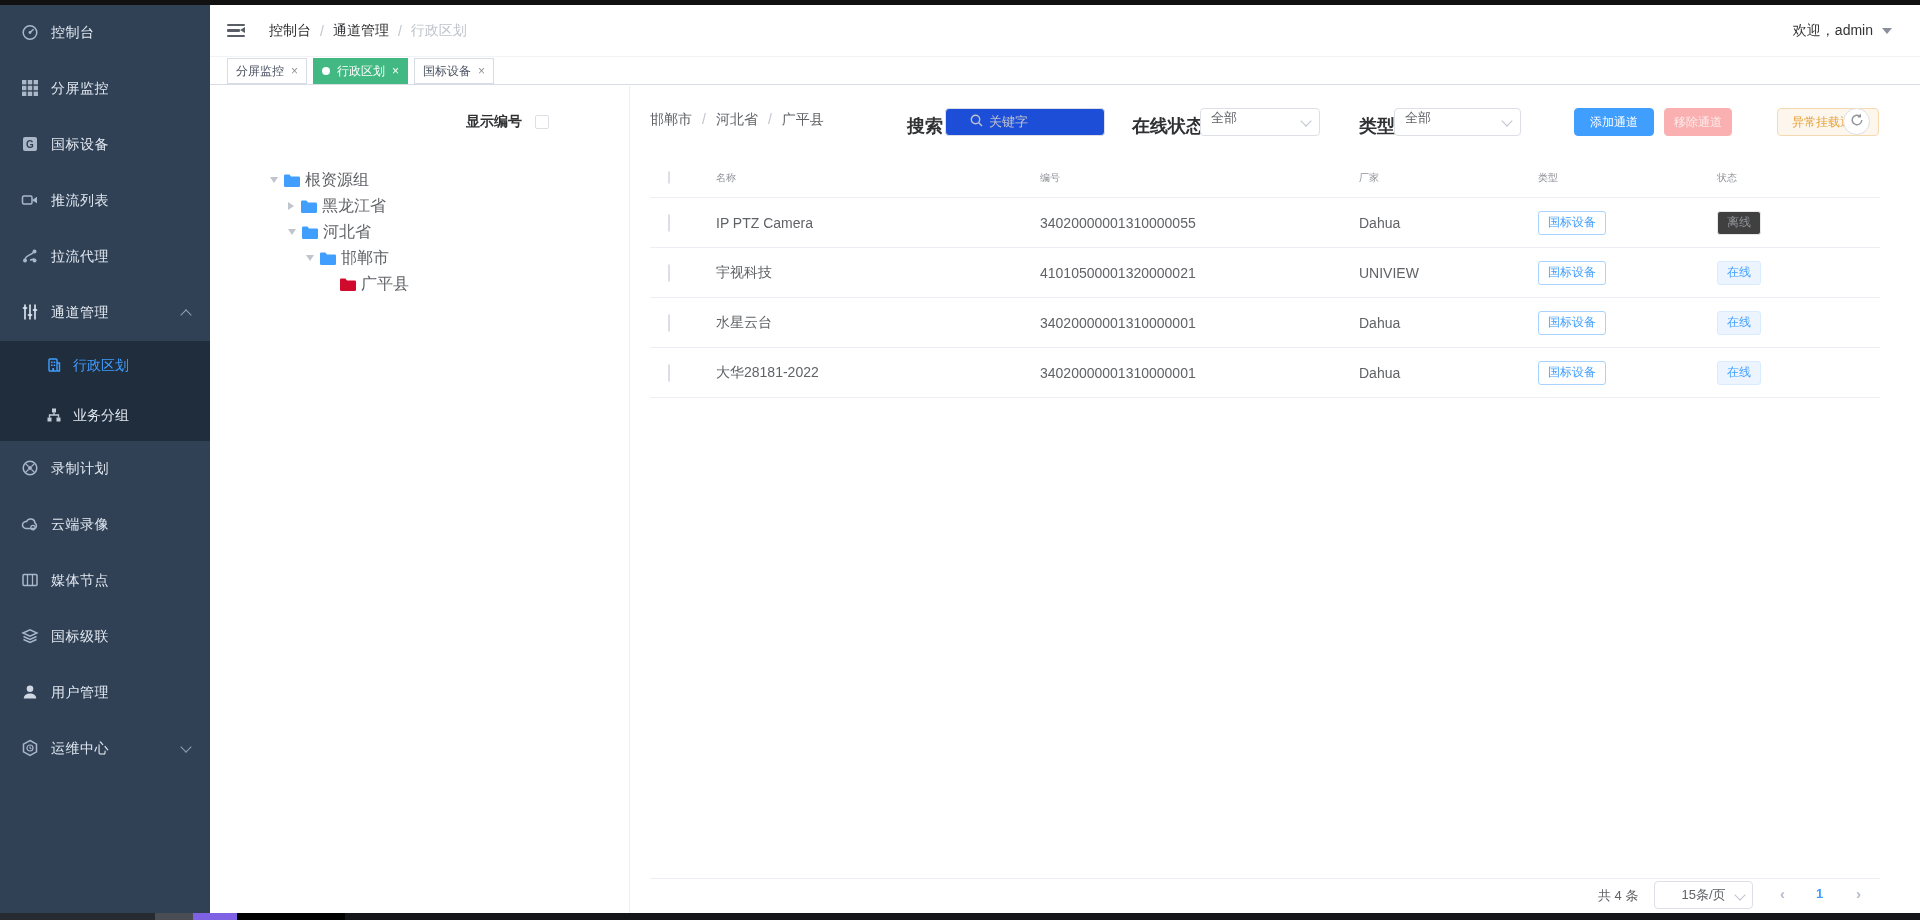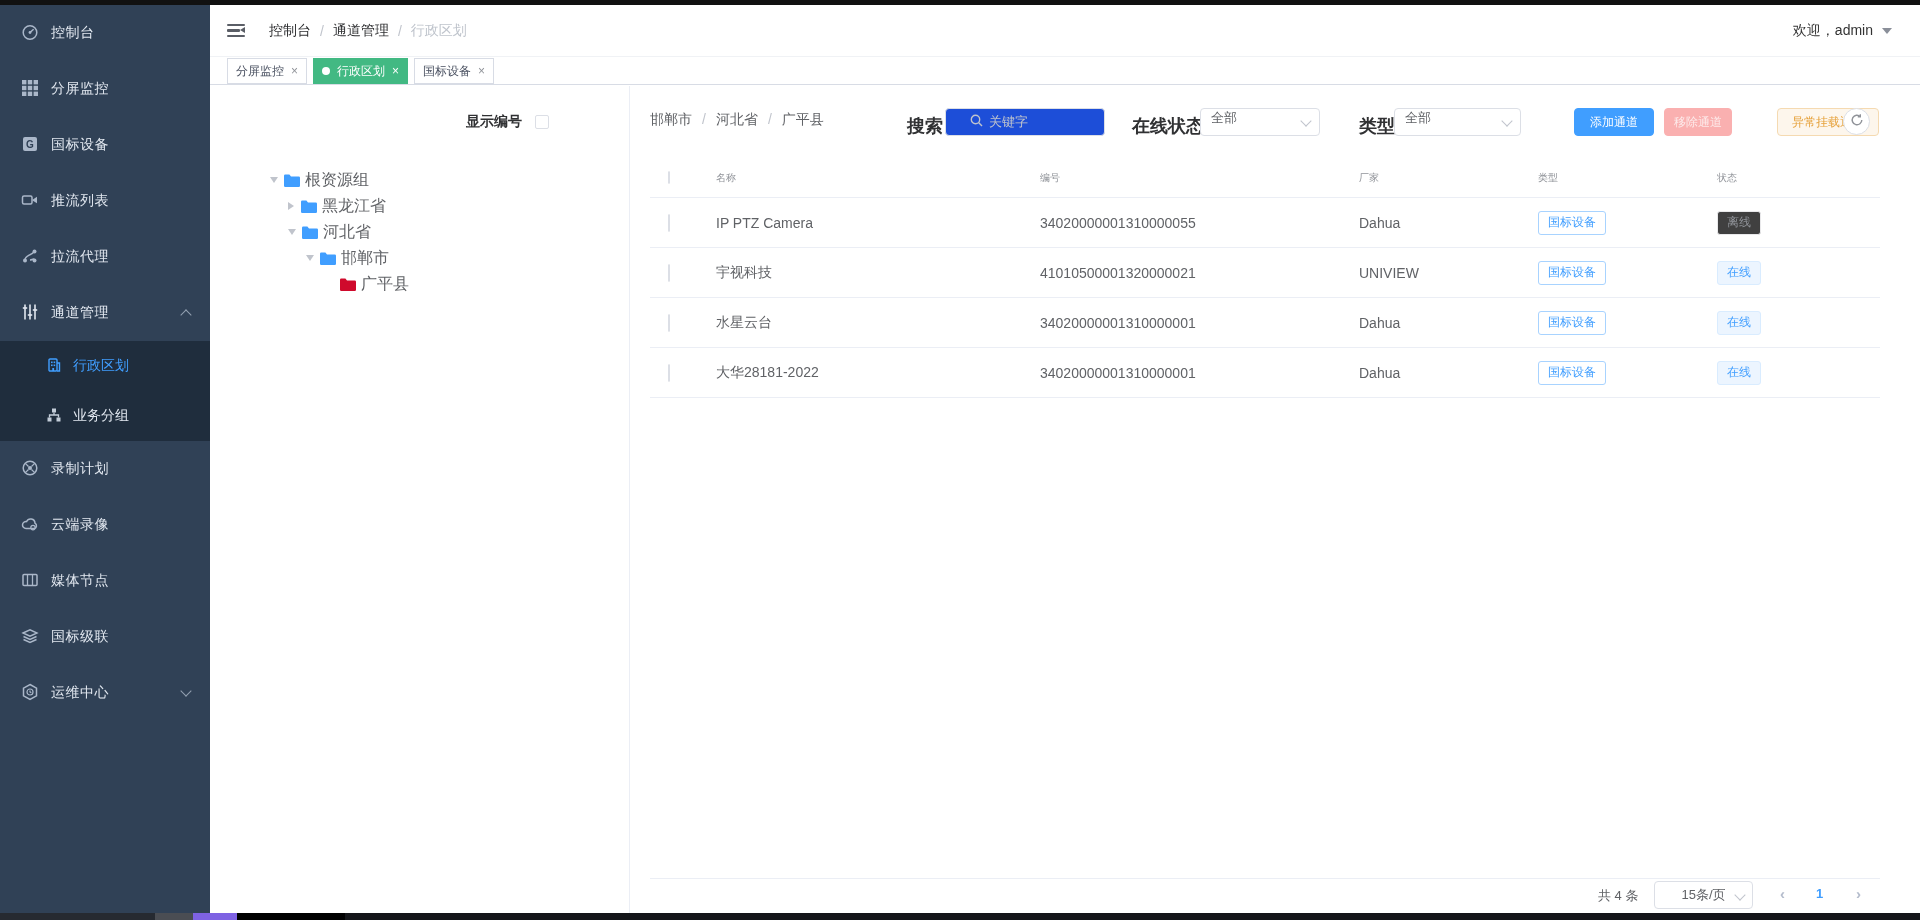--- a/index.html
+++ b/index.html
@@ -237,20 +237,27 @@
     </div>
     <div class="menu-item">
       <span><svg width="18" height="18" viewBox="0 0 18 18">
             <g fill="none" stroke="#aab7c9" stroke-width="1.4">
               <path d="M2 6 L9 2.8 L16 6 L9 9.2 Z"></path>
               <path d="M2.5 9.5 L9 12.4 L15.5 9.5"></path>
               <path d="M2.5 12.5 L9 15.4 L15.5 12.5"></path>
             </g>
           </svg></span>
       <span class="mi-label">国标级联</span>
+    </div>
+    <div class="menu-item">
+      <span><svg width="18" height="18" viewBox="0 0 18 18">
+            <circle cx="9" cy="5.8" r="3.3" fill="#cfd8e3"></circle>
+            <path d="M2.8 15.5 c0-3.4 2.8-5 6.2-5 s6.2 1.6 6.2 5 Z" fill="#cfd8e3"></path>
+          </svg></span>
+      <span class="mi-label">用户管理</span>
     </div>
     <div class="menu-item">
       <span><svg width="18" height="18" viewBox="0 0 18 18">
             <path d="M9 1.5 L15.5 5.2 V12.8 L9 16.5 L2.5 12.8 V5.2 Z" fill="none" stroke="#aab7c9" stroke-width="1.5"></path>
             <circle cx="9" cy="9" r="3" fill="none" stroke="#aab7c9" stroke-width="1.2"></circle>
             <path d="M9 7.4 V9 L10.3 9.8" fill="none" stroke="#aab7c9" stroke-width="1.2"></path>
           </svg></span>
       <span class="mi-label">运维中心</span>
       <span class="chev down"></span>
     </div>

